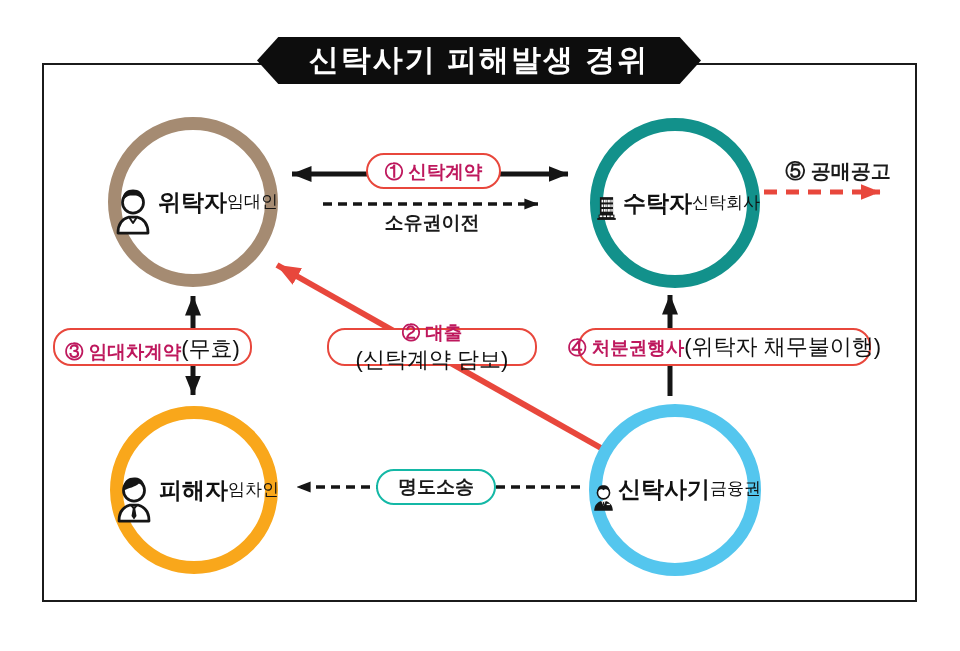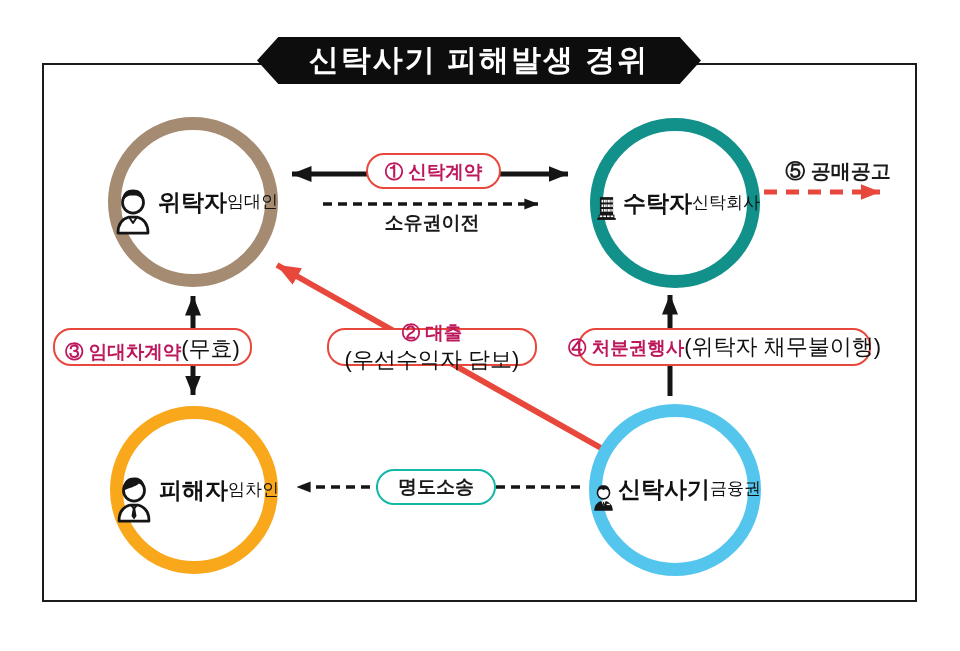--- a/index.html
+++ b/index.html
@@ -149,21 +149,21 @@
 
   <div class="flabel" id="label-auction">⑤ 공매공고</div>
 
   <div class="pill" id="pill-lease">
     <span class="r">③ 임대차계약</span>
       <span class="k">(무효)</span>
   </div>
 
   <div class="pill" id="pill-loan">
     <span class="r">② 대출</span>
-      <span class="k">(우선수익자 담보)</span>
+      <span class="k">(신탁계약 담보)</span>
   </div>
 
   <div class="pill" id="pill-disposal">
     <span class="r">④ 처분권행사</span>
       <span class="k">(위탁자 채무불이행)</span>
   </div>
 
   <div class="pill gray" id="pill-eviction">
     <span class="g">명도소송</span>
   </div>

